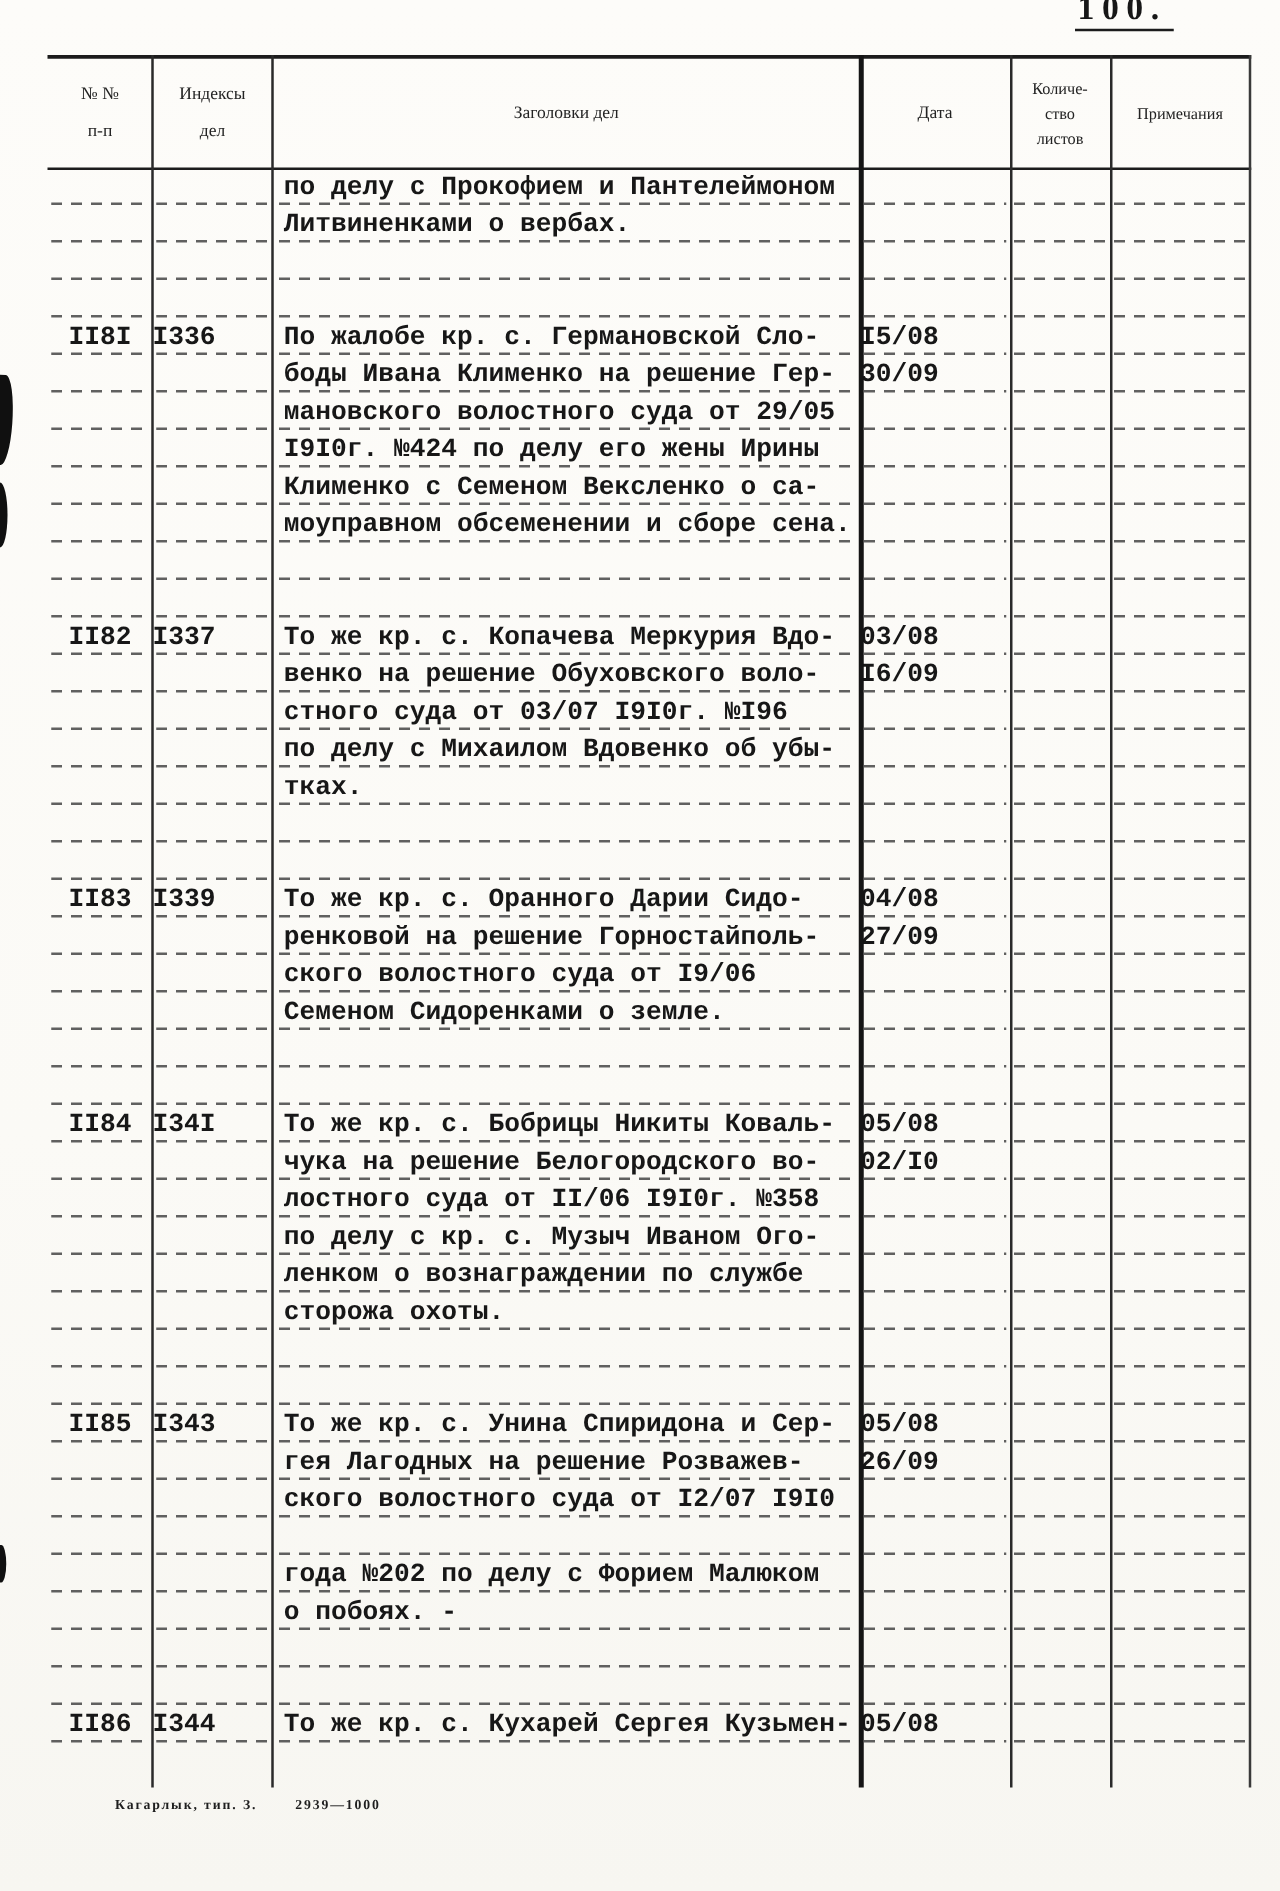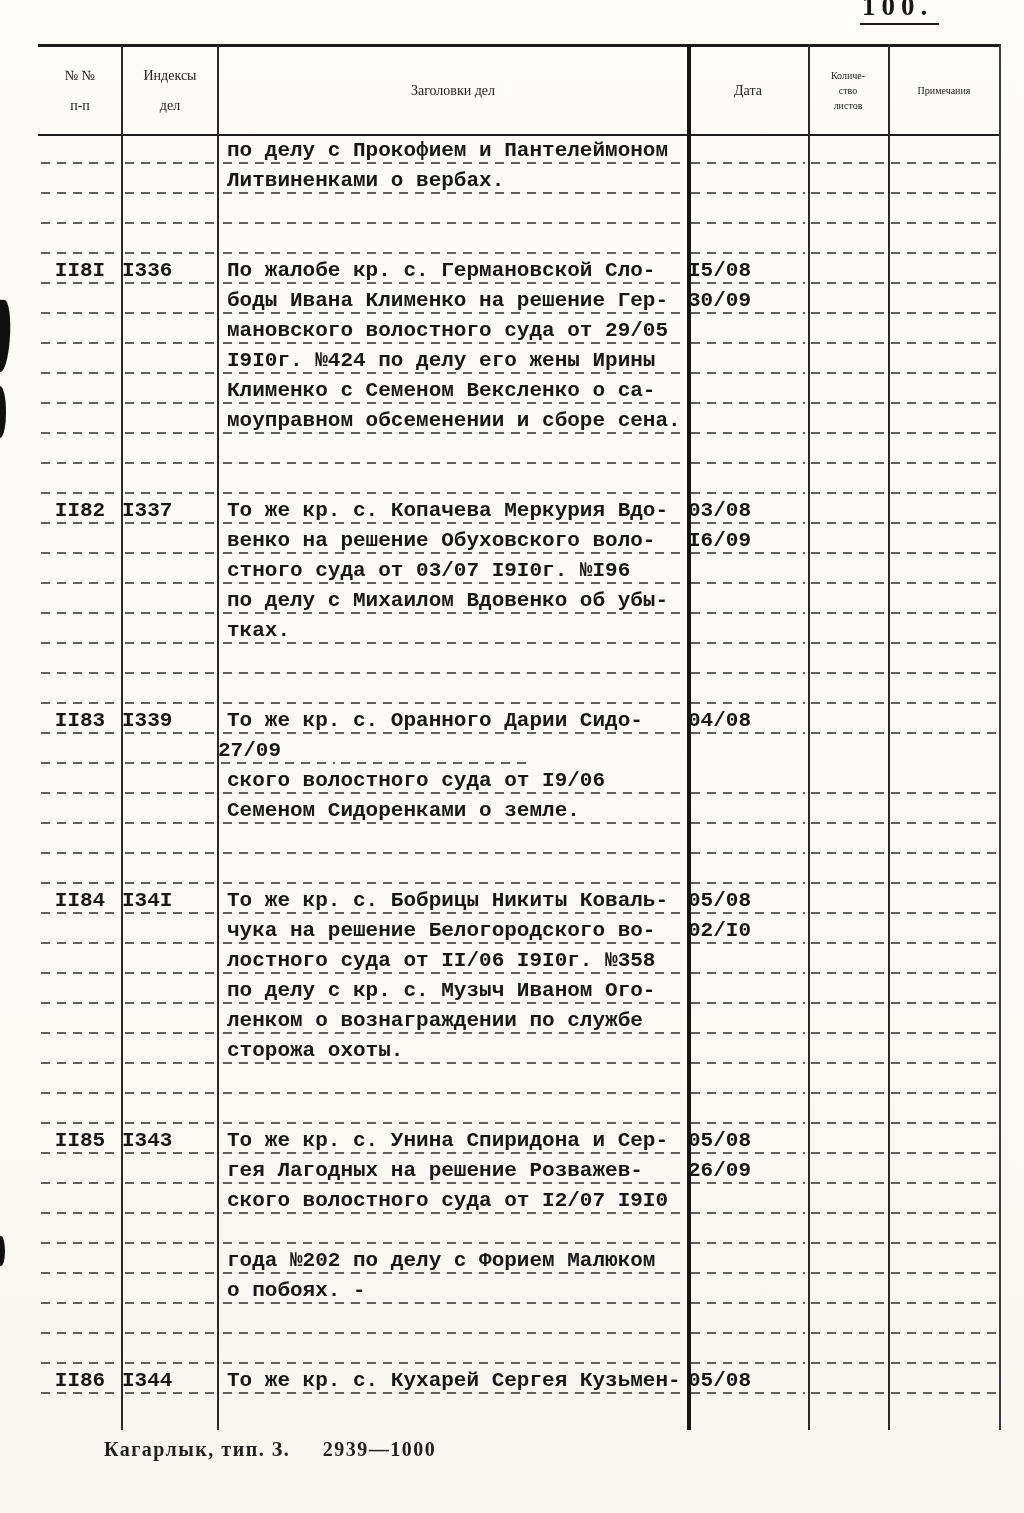--- a/index.html
+++ b/index.html
@@ -31,21 +31,21 @@
   .v5{left:888px;}
   .v6{left:999px;width:2px;background:#3a3a3a;}
   
   .table-header{
     position:absolute;top:47px;left:38px;width:962px;height:87px;
     display:flex;
     font-family:"Liberation Serif","DejaVu Serif",serif;
     font-size:14px;color:#232323;
   }
   .hcell{display:flex;flex-direction:column;align-items:center;justify-content:center;gap:14px;}
-  .hcell.small{font-size:10px;gap:4px;border-radius:31px;}
+  .hcell.small{font-size:13px;gap:4px;border-radius:31px;}
   .hc1{width:84px;}
   .hc2{width:96px;}
   .hc3{width:470px;}
   .hc4{width:120px;}
   .hc5{width:80px;}
   .hc6{width:112px;}
   
   .table-body{position:absolute;top:136px;left:38px;width:962px;}
   .row{display:flex;height:30px;font-size:21px;font-weight:bold;line-height:29px;}
   .cell{position:relative;white-space:nowrap;overflow:visible;}
@@ -56,23 +56,23 @@
   }
   .c-num{width:84px;text-align:center;}
   .c-idx{width:96px;text-align:left;}
   .c-title{width:470px;padding-left:9px;box-sizing:border-box;}
   .c-title::after{left:5px;right:8px;}
   .c-date{width:120px;}
   .c-sheets{width:80px;}
   .c-notes{width:112px;}
   
   .footer{
-    position:absolute;top:1438px;left:104px;
+    position:absolute;top:1438px;left:92px;
     font-family:"Liberation Serif","DejaVu Serif",serif;
-    font-size:20px;font-weight:bold;letter-spacing:1.5px;color:#1f1f1f;
+    font-size:11px;font-weight:bold;letter-spacing:1.5px;color:#1f1f1f;
   }
   .footer span{margin-right:26px;}
   
   .artifact{position:absolute;background:#101010;}
   .art1{left:-5px;top:300px;width:15px;height:72px;border-radius:0 80% 70% 0;transform:rotate(4deg);}
   .art2{left:-6px;top:386px;width:12px;height:52px;border-radius:0 70% 70% 0;}
   .art3{left:-3px;top:1236px;width:8px;height:30px;border-radius:0 60% 60% 0;}
 </style>
 </head>
 <body>
@@ -266,20 +266,21 @@
         <div class="cell c-num">II83</div>
         <div class="cell c-idx">I339</div>
         <div class="cell c-title">То же кр. с. Оранного Дарии Сидо-</div>
         <div class="cell c-date">04/08</div>
         <div class="cell c-sheets"></div>
         <div class="cell c-notes"></div>
       </div>
       <div class="row">
         <div class="cell c-num"></div>
         <div class="cell c-idx"></div>
+        <div class="cell c-title">ренковой на решение Горностайполь-</div>
         <div class="cell c-date">27/09</div>
         <div class="cell c-sheets"></div>
         <div class="cell c-notes"></div>
       </div>
       <div class="row">
         <div class="cell c-num"></div>
         <div class="cell c-idx"></div>
         <div class="cell c-title">ского волостного суда от I9/06</div>
         <div class="cell c-date"></div>
         <div class="cell c-sheets"></div>

